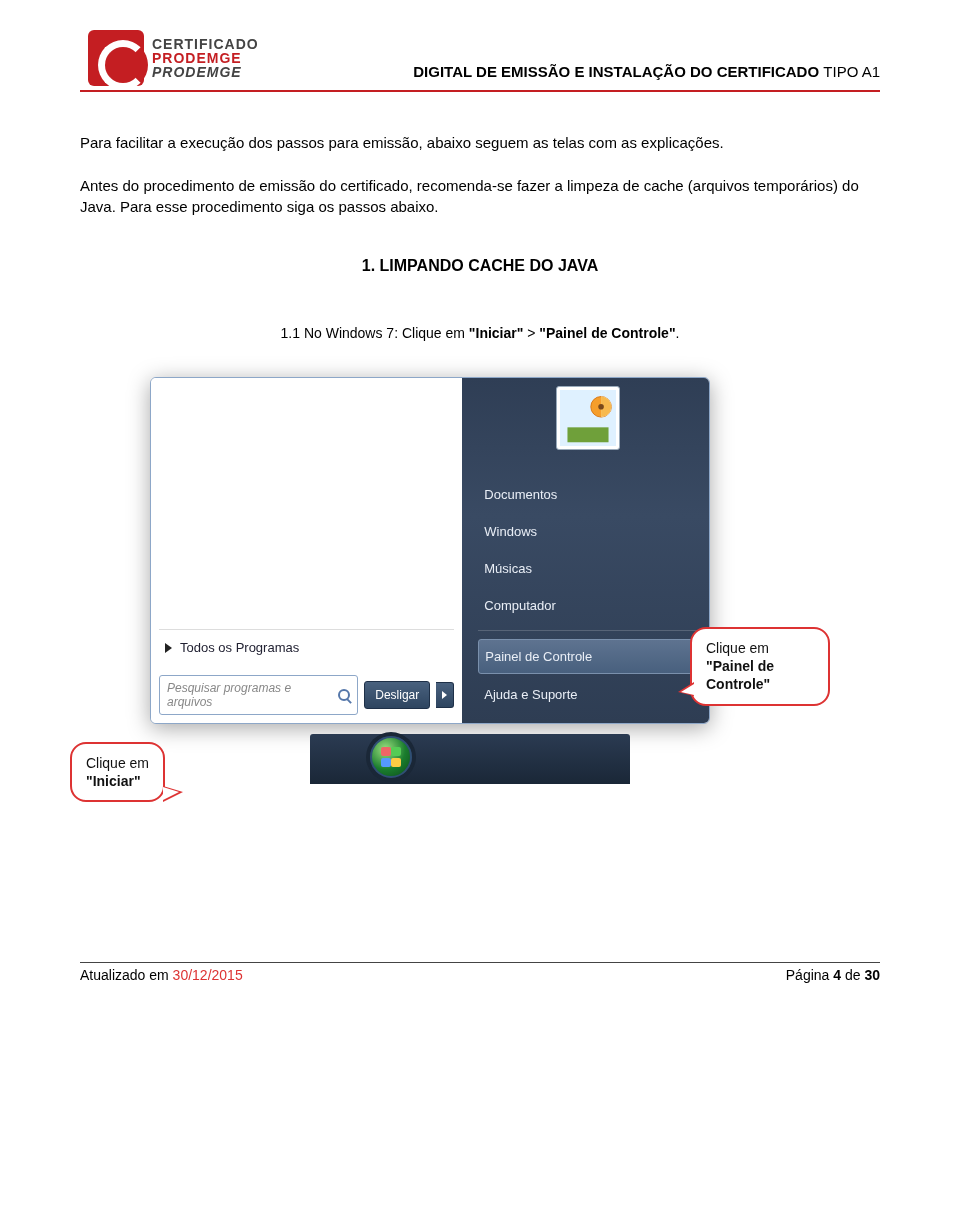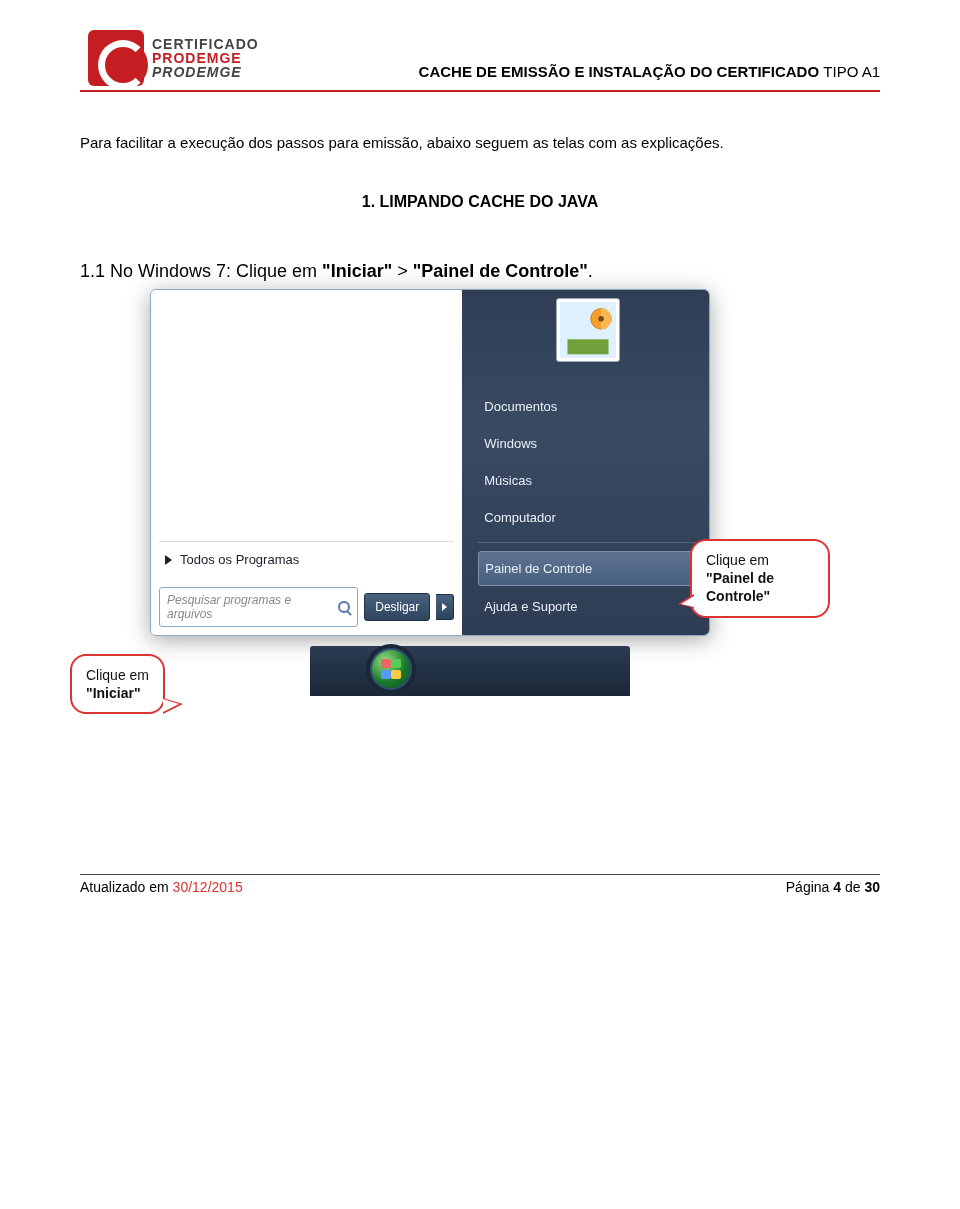--- a/index.html
+++ b/index.html
@@ -70,21 +70,21 @@
     font-size: 15px;
     line-height: 1.4;
     margin: 12px 0 22px 0;
   }
   .section-h {
     font-weight: 700;
     text-align: center;
     font-size: 16px;
     margin: 40px 0 50px 0;
   }
-  .step-line { font-size: 18px; margin-bottom: 7px; }
+  .step-line { font-size: 14px; margin-bottom: 36px; text-align: center; }
   .quoted, .bold { font-weight: 700; }
 
   
   .screenshot-wrap {
     position: relative;
     margin-left: 70px;
     width: 560px;
   }
   .start-menu {
     width: 560px;
@@ -307,26 +307,27 @@
   <div class="header-row">
     <div class="logo">
       <div class="logo-mark"></div>
       <div class="logo-text">
         <div class="l1">CERTIFICADO</div>
         <div class="l2">PRODEMGE</div>
         <div class="l3">PRODEMGE</div>
       </div>
     </div>
     <div class="doc-title">
-      <span>CACHE DE EMISSÃO E INSTALAÇÃO DO CERTIFICADO </span><span class="tipo">TIPO A1</span>
+      <span>DIGITAL DE EMISSÃO E INSTALAÇÃO DO CERTIFICADO </span><span class="tipo">TIPO A1</span>
     </div>
   </div>
   <div class="hr-red"></div>
 
   <p class="body-text">Para facilitar a execução dos passos para emissão, abaixo seguem as telas com as explicações.</p>
+  <p class="body-text">Antes do procedimento de emissão do certificado, recomenda-se fazer a limpeza de cache (arquivos temporários) do Java. Para esse procedimento siga os passos abaixo.</p>
 
   <div class="section-h">1. LIMPANDO CACHE DO JAVA</div>
 
   <p class="step-line">
     <span>1.1 No Windows 7: Clique em </span><span class="bold">"Iniciar"</span><span> &gt; </span><span class="bold">"Painel de Controle"</span><span>.</span>
   </p>
 
   <div class="screenshot-wrap">
     <div class="start-menu">
       <div class="left-pane">

